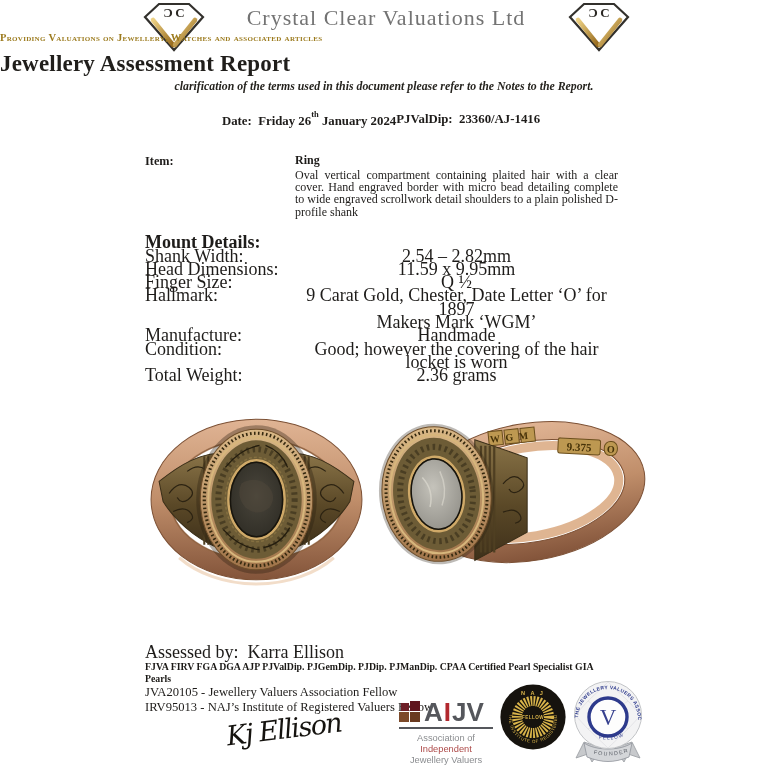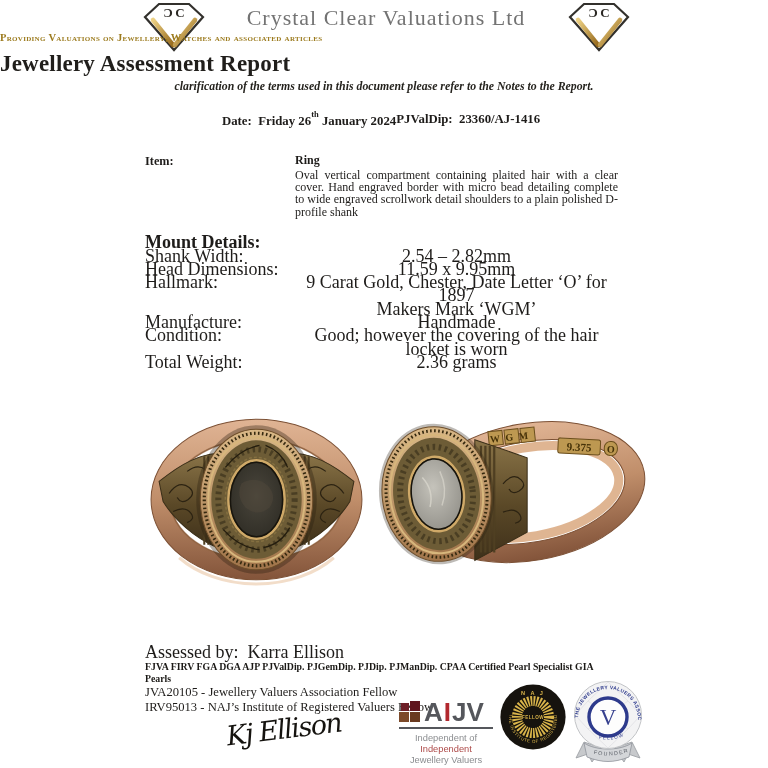--- a/index.html
+++ b/index.html
@@ -124,20 +124,24 @@
 
   <div class="mount">
     <div class="mount-hd">Mount Details:</div>
     <div class="mrow">
       <span class="mlbl">Shank Width:</span>
         <span class="mval">2.54 – 2.82mm</span>
     </div>
     <div class="mrow">
       <span class="mlbl">Head Dimensions:</span>
         <span class="mval">11.59 x 9.95mm</span>
+    </div>
+    <div class="mrow">
+      <span class="mlbl">Finger Size:</span>
+        <span class="mval">Q ½</span>
     </div>
     <div class="mrow">
       <span class="mlbl">Hallmark:</span>
       <span class="mval">
         <div>9 Carat Gold, Chester, Date Letter ‘O’ for 1897</div>
         <div>Makers Mark ‘WGM’</div>
       </span>
     </div>
     <div class="mrow">
       <span class="mlbl">Manufacture:</span>
@@ -275,21 +279,21 @@
         <span class="sq sq1"></span>
           <span class="sq sq2"></span>
           <span class="sq sq3"></span>
           <span class="sq sq4"></span>
       </div>
       <div class="aijv-letters">
         <span>A</span><span class="red">I</span><span>JV</span>
       </div>
     </div>
     <div class="aijv-rule"></div>
-    <div class="aijv-line">Independent of</div>
+    <div class="aijv-line">Association of</div>
     <div class="aijv-line red">Independent</div>
     <div class="aijv-line">Jewellery Valuers</div>
   </div>
 
   <div class="badge badge-naj">
     <svg viewBox="0 0 66 66" width="66" height="66">
       <circle cx="33" cy="33" r="32.6" fill="#16130e"></circle>
       <text x="33" y="11" font-size="5.6" font-weight="bold" fill="#d9b44a" text-anchor="middle" letter-spacing="2" font-family="'Liberation Sans',sans-serif">N A J</text>
       <path id="najRing" d="M 10,28 a24,24 0 1,0 46,0" fill="none"></path>
       <text font-size="4.5" fill="#d9b44a" letter-spacing="0.5" font-family="'Liberation Sans',sans-serif"><textPath href="#najRing" startOffset="2%">THE INSTITUTE OF REGISTERED VALUERS</textPath></text>

